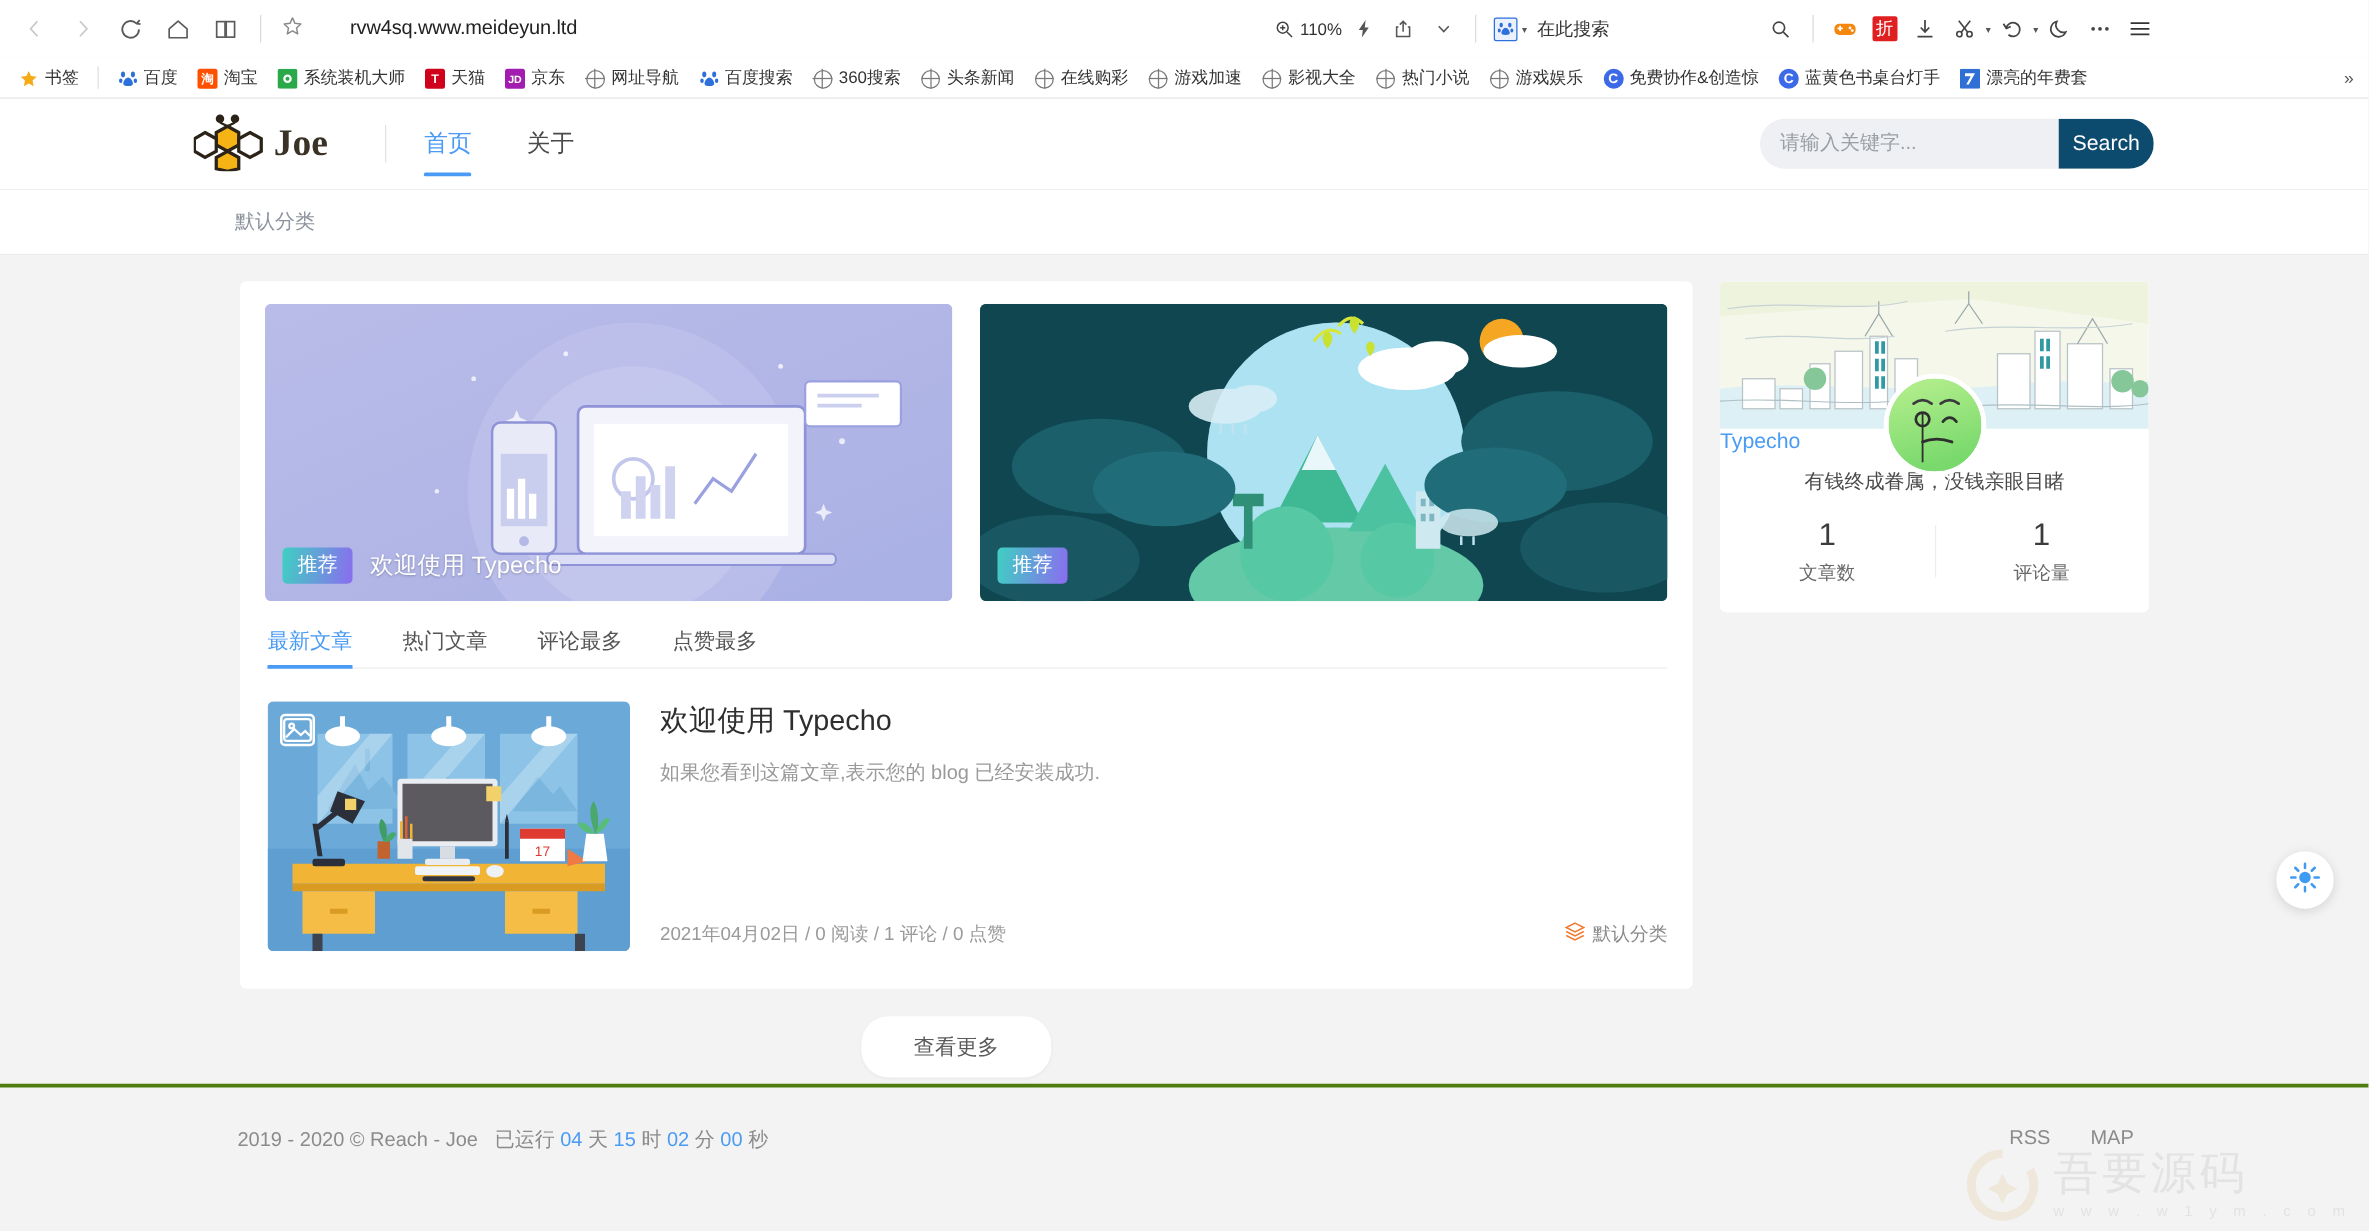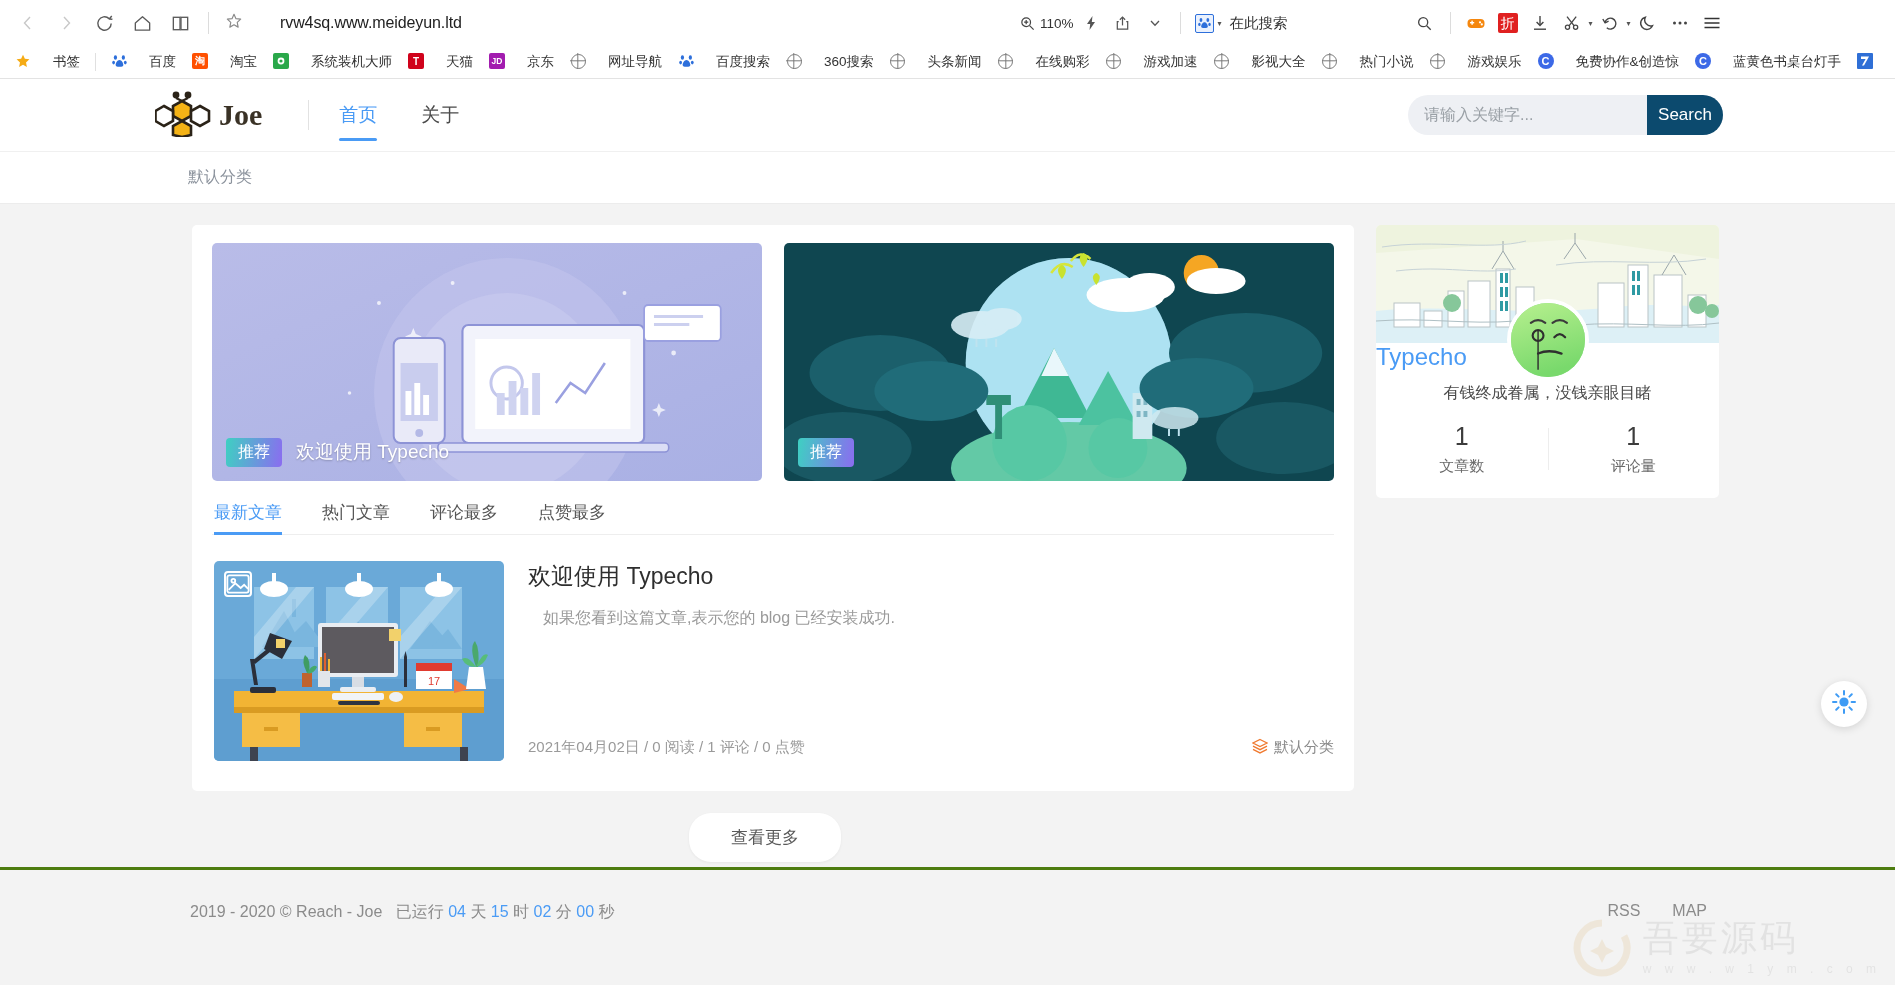--- a/index.html
+++ b/index.html
@@ -73,21 +73,21 @@
     background: #fff;
     display: flex;
     align-items: center;
     padding: 0 8px;
     gap: 2px;
     border-bottom: 1px solid #e3e3e3;
     overflow: hidden;
     white-space: nowrap;
   }
   .bm {
-    display: flex; align-items: flex-start; gap: 22px;
+    display: flex; align-items: flex-end; gap: 5px;
     padding: 3px 7px; border-radius: 3px;
     font-size: 13.5px; color: #333;
     flex: 0 0 auto;
   }
   .bm-ico { width: 16px; height: 16px; display:flex; align-items:center; justify-content:center; flex:0 0 16px;}
   .bm-sep { width:1px; height:18px; background:#e0e0e0; margin:0 6px; flex:0 0 1px; }
   .bm-chev { margin-left:auto; color:#555; font-size:14px; padding-right:4px;}
 
   .fav-globe { width:15px;height:15px;border:1.4px solid #7a7a7a;border-radius:50%;position:relative;}
   .fav-globe::before{content:"";position:absolute;left:50%;top:-1.4px;bottom:-1.4px;width:1.4px;background:#7a7a7a;transform:translateX(-50%);}
@@ -196,21 +196,21 @@
   .article { display:flex; gap:24px; padding: 26px 0 6px 2px; }
   .thumb { flex:0 0 290px; height:200px; border-radius:5px; overflow:hidden; position:relative; }
   .thumb svg { display:block; width:100%; height:100%; }
   .thumb .img-badge {
     position:absolute; left:10px; top:10px; width:28px; height:26px;
     border:2px solid #fff; border-radius:4px;
     display:flex; align-items:center; justify-content:center;
   }
   .art-body { flex:1; display:flex; flex-direction:column; min-height:200px; }
   .art-title { font-size:23px; color:#2e2e2e; margin-bottom: 16px; }
-  .art-desc { font-size:16px; color:#9a9a9a;margin-left:15px; }
+  .art-desc { font-size:16px; color:#9a9a9a; }
   .art-meta {
     margin-top:auto; display:flex; align-items:center; justify-content:space-between;
     font-size:15px; color:#9a9a9a; padding-bottom:4px;
   }
   .art-meta .cat { display:flex; align-items:center; gap:6px; color:#8b8b8b;}
 
   .more-row { display:flex; justify-content:center; margin-top: 22px; }
   .more-btn {
     background:#fff; border:none; border-radius:22px;
     padding: 13px 42px; font-size:17px; color:#5a5a5a;
@@ -222,21 +222,21 @@
   
   .profile-card { background:#fff; border-radius:5px; overflow:hidden; padding-bottom: 22px;}
   .pc-banner { height:118px; position:relative; }
   .pc-banner svg { display:block; width:100%; height:100%; }
   .pc-avatar {
     position:absolute; left:50%; bottom:-38px; transform:translateX(-50%);
     width:82px; height:82px; border-radius:50%;
     border:4px solid #fff; overflow:hidden; background:#8de08a;
   }
   .pc-avatar svg { width:100%; height:100%; display:block; }
-  .pc-name { margin-top:68px; text-align:right; font-size:24px; color:#4a9bf5; }
+  .pc-name { margin-top:68px; text-align:right; font-size:17px; color:#4a9bf5; }
   .pc-motto { text-align:center; font-size:16px; color:#4a4a4a; margin-top:12px; }
   .pc-stats { display:flex; margin-top: 18px; }
   .pc-stat { flex:1; text-align:center; position:relative; }
   .pc-stat + .pc-stat::before {
     content:""; position:absolute; left:0; top:6px; bottom:6px; width:1px; background:#ededed;
   }
   .pc-num { font-size:25px; color:#3c3c3c; }
   .pc-lbl { font-size:15px; color:#6a6a6a; margin-top:6px; }
 
   

